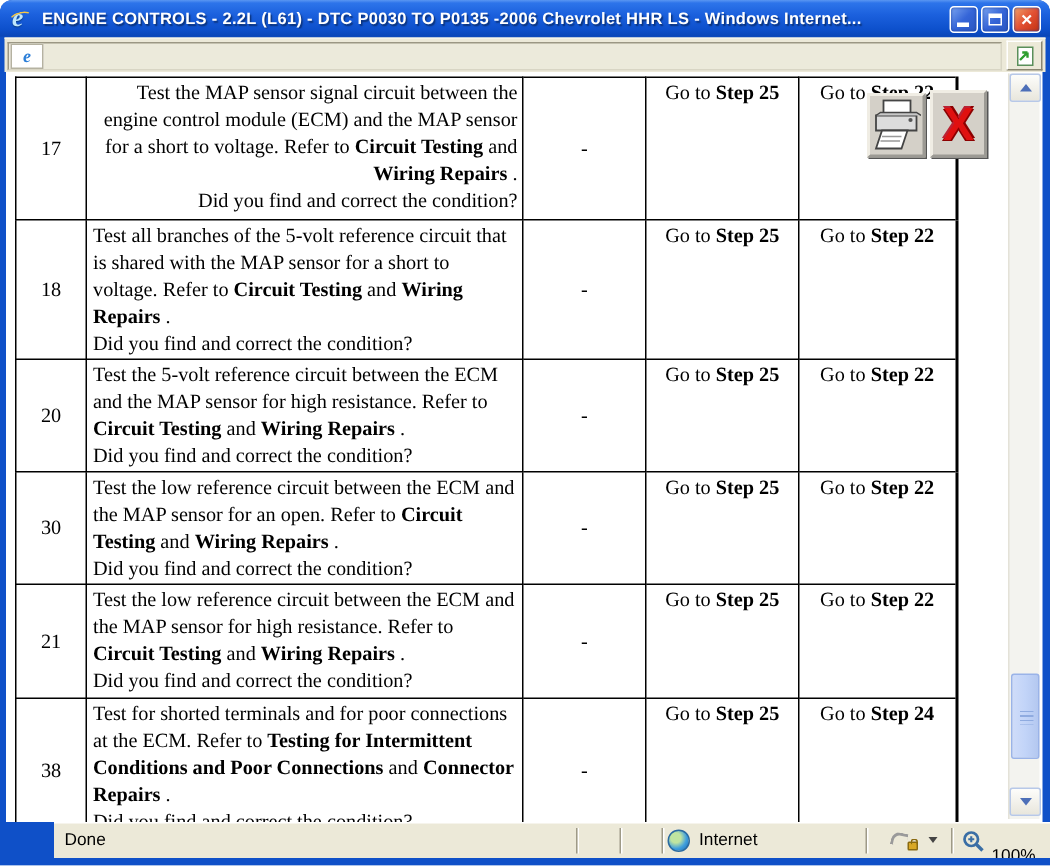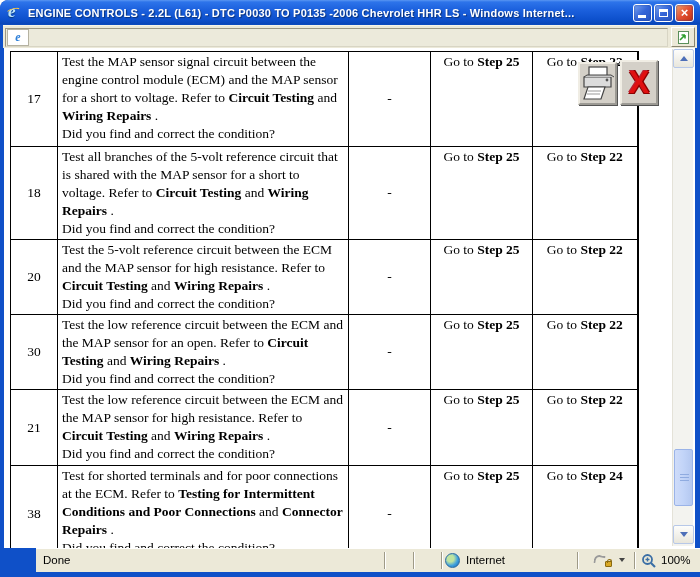--- a/index.html
+++ b/index.html
@@ -161,21 +161,21 @@
     border:1px solid #8a6a10; border-radius:1px;
   }
   .sec-lock:before {
     content:''; position:absolute; left:1px; top:-3px; width:3px; height:3px;
     border:1px solid #8a6a10; border-bottom:none; border-radius:3px 3px 0 0;
   }
   .caret { position:absolute; width:0; height:0; border-left:3.5px solid transparent; border-right:3.5px solid transparent; border-top:4px solid #444; top:9px; }
   .caret1 { left:583px; }
   .caret2 { left:664px; }
   .zoom-icon { position:absolute; left:605px; top:4px; width:16px; height:16px; }
-  .st-zoom { position:absolute; left:625px; top:5px; }
+  .st-zoom { position:absolute; left:625px; top:16px; }
   .grip {
     position:absolute; right:2px; bottom:2px; width:13px; height:13px;
     background:
       linear-gradient(135deg, transparent 0 3px, #fff 3px 5px, #9e9a87 5px 7px, transparent 7px 8px, #fff 8px 10px, #9e9a87 10px 12px, transparent 12px);
   }
   .bottom-edge { position:absolute; left:0; right:0; bottom:0; height:5px; background:#0f50c8; }
 </style>
 </head>
 <body>
 
@@ -213,21 +213,21 @@
       </svg>
     </span>
   </div>
 
   <div class="content">
     <table class="doc">
       <tbody id="table-body">
           <tr style="height: 95px;">
             <td class="c-step">17</td>
             <td class="c-act">
-              <div class="clip" style="height: 91px;">
+              <div class="clip" style="height: 91px; text-align: right;">
                 <div><span>Test the MAP sensor signal circuit between the engine control module (ECM) and the MAP sensor for a short to voltage. Refer to </span><b>Circuit Testing</b><span> and </span><b>Wiring Repairs</b><span> .</span></div>
                 <div>Did you find and correct the condition?</div>
               </div>
             </td>
             <td class="c-val">-</td>
             <td class="c-yes"><span>Go to </span><b>Step 25</b></td>
             <td class="c-no"><span>Go to </span><b>Step 22</b></td>
           </tr>
           <tr style="height: 93px;">
             <td class="c-step">18</td>

